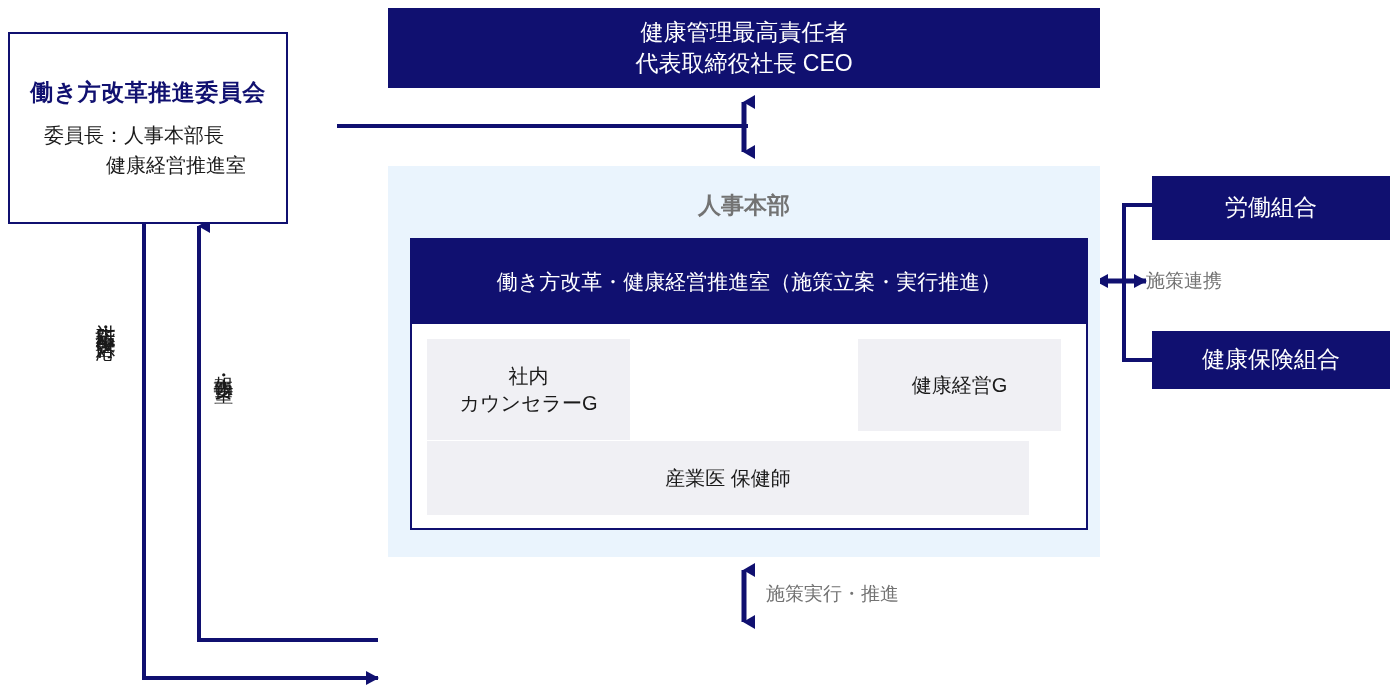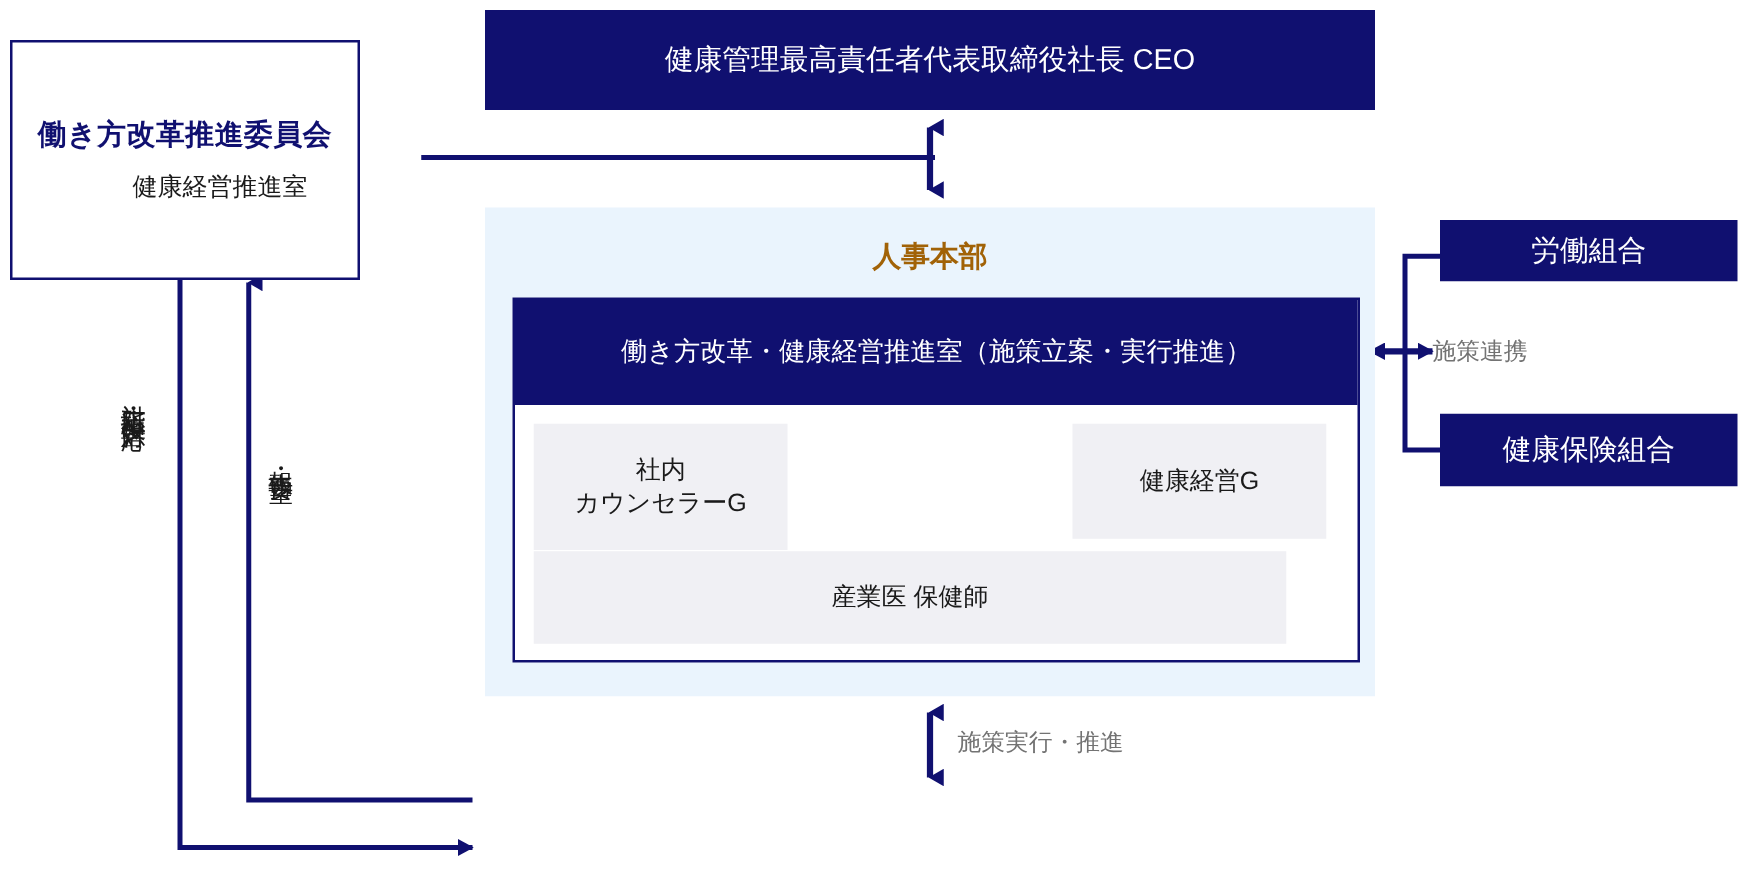--- a/index.html
+++ b/index.html
@@ -66,21 +66,21 @@
   }
 
   
   #hr-panel {
     background: #eaf4fd;
     z-index: 2;
   }
   #hr-title {
     font-size: 23px;
     font-weight: bold;
-    color: #a16207;
+    color: #737373;
     text-align: center;
     width: 100%;
     z-index: 4;
   }
   #hr-inner {
     background: #ffffff;
     border: 2px solid #101070;
     z-index: 3;
   }
   #office-header {
@@ -169,24 +169,25 @@
       <path d="M144,224 L144,678 L378,678" fill="none" stroke="#101070" stroke-width="4" marker-end="url(#arrow-right)"></path>
     </g>
 
     <g>
       <path d="M378,640 L199,640 L199,226" fill="none" stroke="#101070" stroke-width="4" marker-end="url(#arrow-up)"></path>
     </g>
   </svg>
 
   <div class="abs outline-box" style="left:8px; top:32px; width:280px; height:192px;">
     <div class="committee-title">働き方改革推進委員会</div>
+    <div class="committee-line">委員長：人事本部長</div>
     <div class="committee-line indent">健康経営推進室</div>
   </div>
 
-  <div class="abs navy-box" style="left:388px; top:8px; width:712px; height:80px; flex-direction:row;">
+  <div class="abs navy-box" style="left:388px; top:8px; width:712px; height:80px; flex-direction:column;">
     <div>健康管理最高責任者</div>
     <div>代表取締役社長 CEO</div>
   </div>
 
   <div id="hr-panel" class="abs" style="left:388px; top:166px; width:712px; height:391px;">
   </div>
 
   <div id="hr-title" class="abs" style="left:388px; top:190px; width:712px;">人事本部</div>
 
   <div id="hr-inner" class="abs" style="left:410px; top:238px; width:678px; height:292px;">
@@ -204,21 +205,21 @@
 
 
   <div class="abs group-box" style="left:858px; top:339px; width:203px; height:92px;">
     <div>健康経営G</div>
   </div>
 
   <div class="abs group-box" style="left:427px; top:441px; width:602px; height:74px;">
     <div>産業医 保健師</div>
   </div>
 
-  <div class="abs navy-box" style="left:1152px; top:176px; width:238px; height:49px;">
+  <div class="abs navy-box" style="left:1152px; top:176px; width:238px; height:64px;">
     <div>労働組合</div>
   </div>
 
   <div class="abs navy-box" style="left:1152px; top:331px; width:238px; height:58px;">
     <div>健康保険組合</div>
   </div>
 
   <div class="flow-label abs" style="left:1146px; top:268px;">施策連携</div>
 
   <div class="flow-label abs" style="left:766px; top:581px;">施策実行・推進</div>

